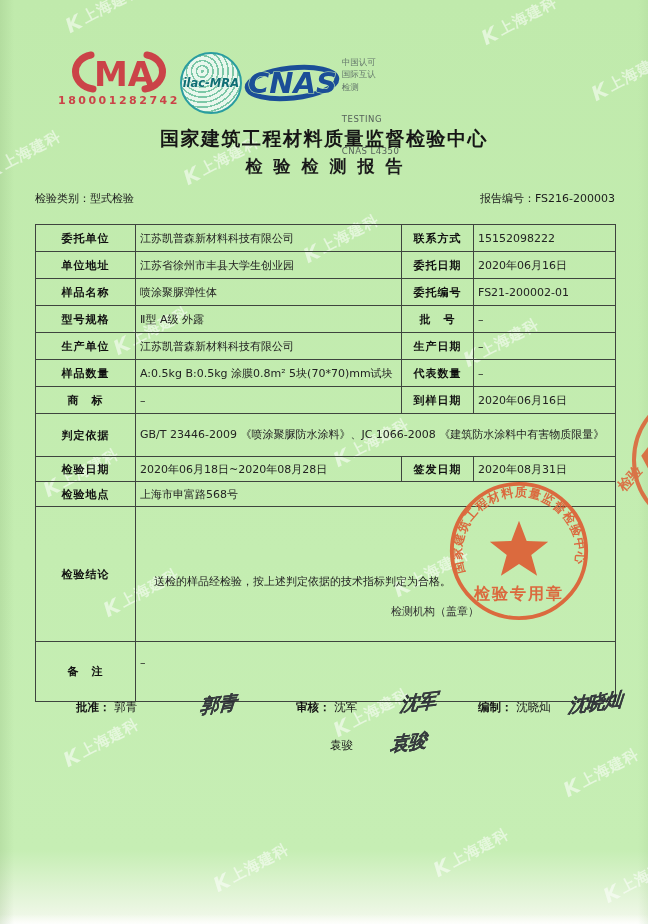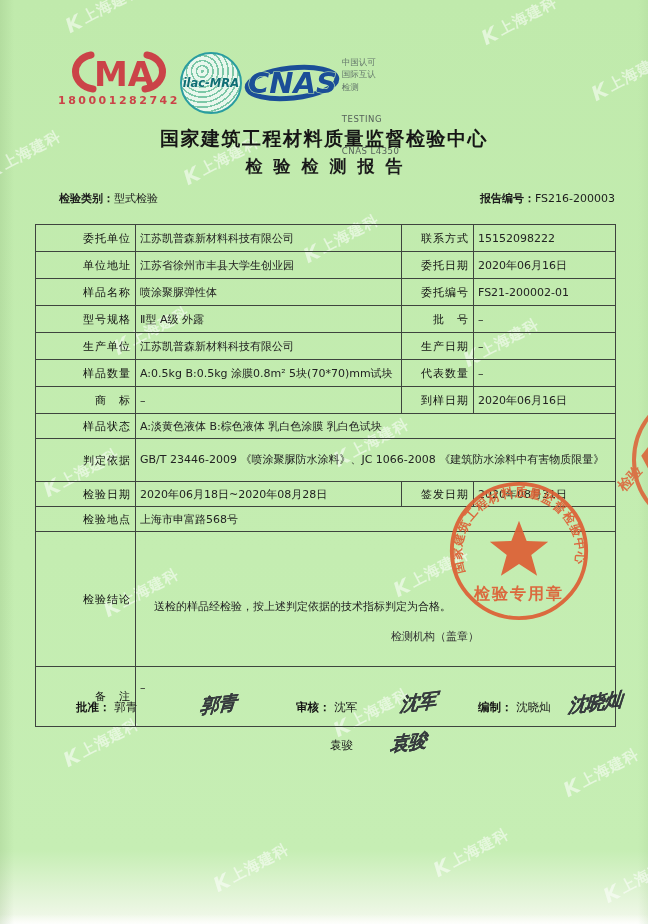--- a/index.html
+++ b/index.html
@@ -30,27 +30,27 @@
   .accred{margin-top:6px;font-size:8.5px;line-height:1.45;color:#64776b;}
   .accred .en{color:#55605a;font-weight:normal;letter-spacing:.5px;margin-top:20px;}
   
   .title{position:absolute;top:126px;left:0;width:100%;text-align:center;
          font-size:19px;font-weight:bold;letter-spacing:1.5px;color:#161616;}
   .subtitle{position:absolute;top:155px;left:0;width:100%;text-align:center;
          font-size:17px;font-weight:bold;letter-spacing:11px;text-indent:11px;color:#1a1a1a;}
   
   .meta{position:absolute;top:191px;left:35px;width:580px;font-size:11px;}
   .meta-row{display:flex;justify-content:space-between;line-height:15px;}
-  .meta b{font-weight:bold;margin-left:24px;}
+  .meta b{font-weight:normal;}
   
   table.rpt{position:absolute;top:224px;left:35px;width:580px;border-collapse:collapse;
             font-size:11px;table-layout:fixed;}
   table.rpt td{border:1px solid #3e443e;padding:1px 4px;vertical-align:middle;
                overflow:hidden;white-space:nowrap;}
-  td.lbl{text-align:right;font-weight:normal;color:#101010;letter-spacing:1px;}
+  td.lbl{text-align:center;font-weight:bold;color:#101010;letter-spacing:1px;}
   td.val{padding-left:9px;color:#222;}
   tr.h26 td{height:24px;}
   tr.h24 td{height:22px;}
   tr.h42 td{height:40px;}
   td.multiline{white-space:normal;line-height:1.5;}
   .concl-cell{position:relative;height:132px;vertical-align:top;}
   .concl-text{padding:14px 0 0 14px;white-space:normal;color:#222;}
   .stamp-hint{position:absolute;left:255px;top:97px;color:#333;}
   tr.remark td{height:44px;}
   
@@ -223,24 +223,20 @@
       <td class="val">A:0.5kg B:0.5kg 涂膜0.8m² 5块(70*70)mm试块</td>
       <td class="lbl">代表数量</td>
       <td class="val">–</td>
     </tr>
     <tr class="h26">
       <td class="lbl">商　标</td>
       <td class="val">–</td>
       <td class="lbl">到样日期</td>
       <td class="val">2020年06月16日</td>
     </tr>
-    <tr class="h24">
-      <td class="lbl">样品状态</td>
-      <td class="val" colspan="3">A:淡黄色液体 B:棕色液体 乳白色涂膜 乳白色试块</td>
-    </tr>
     <tr class="h42">
       <td class="lbl">判定依据</td>
       <td class="val multiline" colspan="3">GB/T 23446-2009 《喷涂聚脲防水涂料》、JC 1066-2008 《建筑防水涂料中有害物质限量》</td>
     </tr>
     <tr class="h24">
       <td class="lbl">检验日期</td>
       <td class="val">2020年06月18日~2020年08月28日</td>
       <td class="lbl">签发日期</td>
       <td class="val">2020年08月31日</td>
     </tr>

